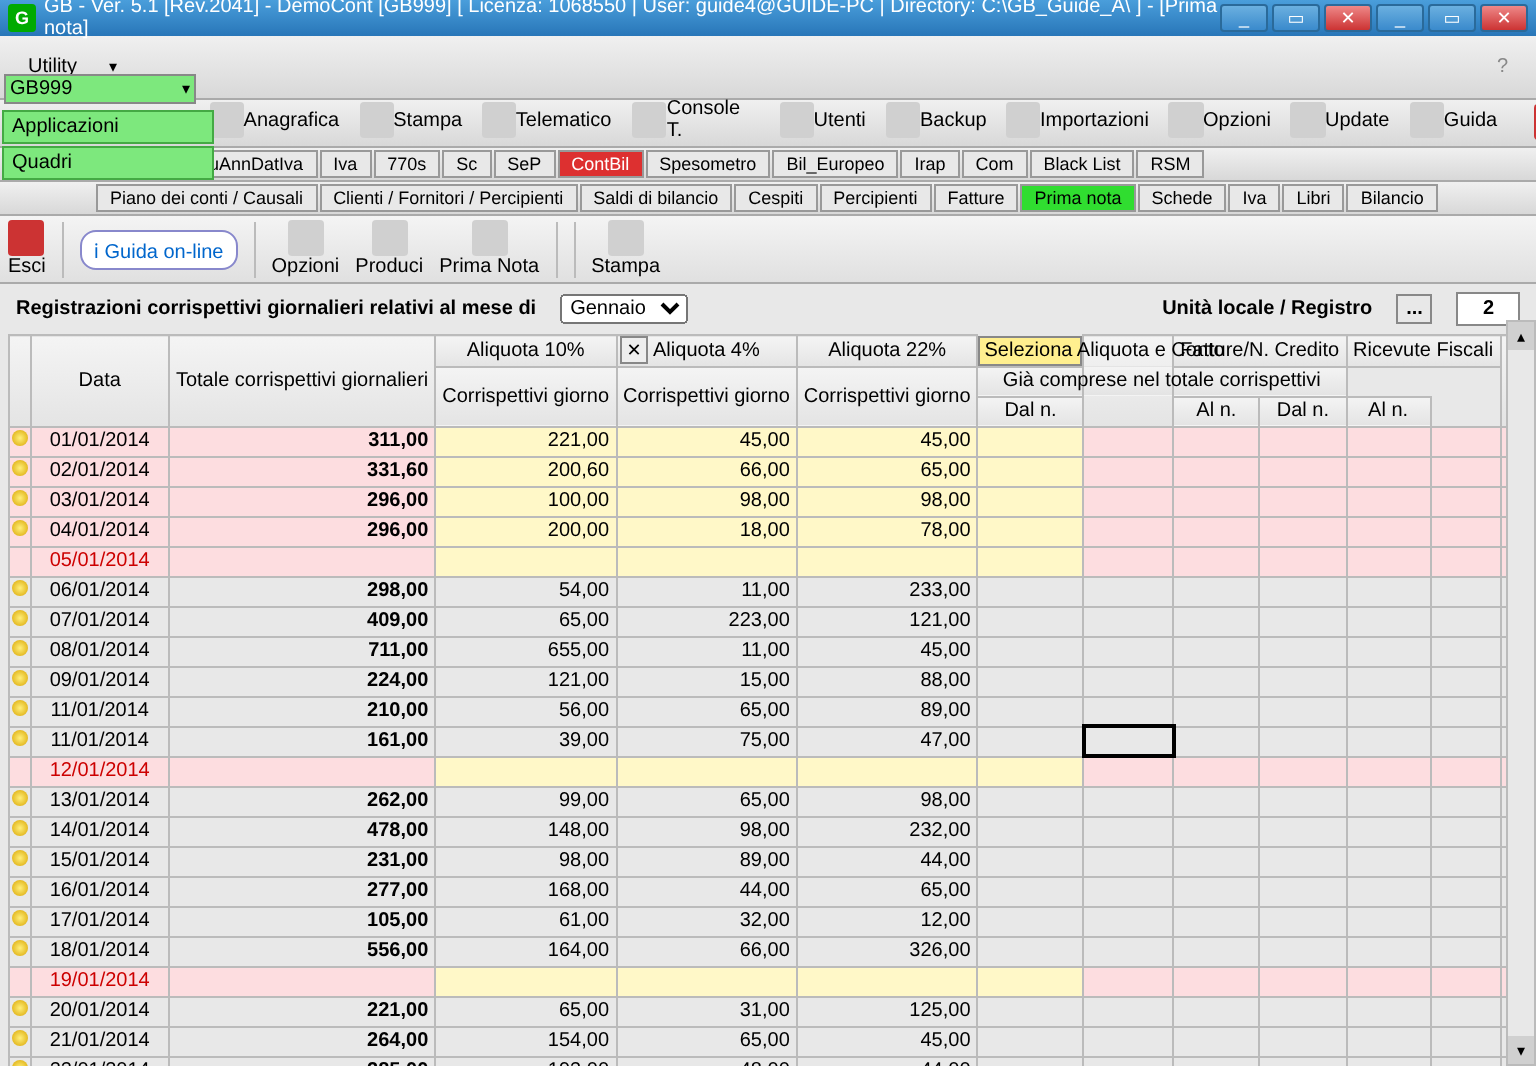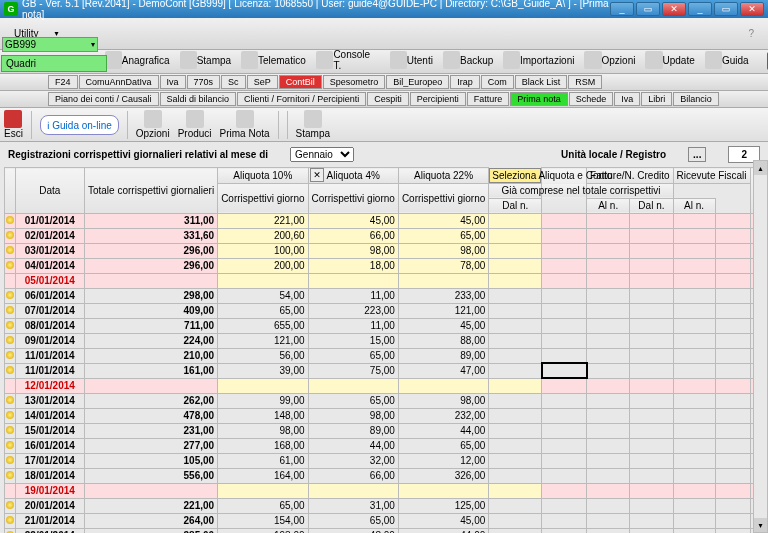--- a/index.html
+++ b/index.html
@@ -26,31 +26,31 @@
 .tab{padding:1px 6px;border:1px solid #999;background:#e8e8e8;font-size:9px;margin-right:1px}
 .tab.active{background:#dd3030;color:#fff}
 .tab.act2{background:#30dd30}
 .leftpanel{position:absolute;left:0;top:54px;width:108px}
 .greenbtn{background:#7de87d;border:1px solid #4a4;padding:2px 4px;margin:1px;font-size:10px}
 .subbar{background:linear-gradient(#f4f4f4,#e0e0e0);height:34px;display:flex;align-items:center;border-bottom:1px solid #aaa;padding:0 4px;gap:8px}
 .subbtn{display:flex;flex-direction:column;align-items:center;font-size:9px}
 .subbtn .ico{width:18px;height:18px;background:#d0d0d0;border-radius:2px}
 .guidaol{background:#fff;border:1px solid #88c;padding:2px 6px;color:#06c;border-radius:8px;font-size:10px}
 .sep{width:1px;height:28px;background:#bbb}
-.heading{padding:4px 8px;font-weight:bold;font-size:11px;display:flex;align-items:center;gap:22px}
+.heading{padding:4px 8px;font-weight:bold;font-size:11px;display:flex;align-items:center;gap:12px}
 .heading select{font-size:10px;width:64px}
 .heading .reg{margin-left:auto;font-weight:bold}
 .heading .regbox{background:#7de87d;border:1px solid #4a4;padding:2px 18px;font-weight:bold}
 .heading .numbox{border:1px solid #888;background:#fff;padding:2px 12px;font-weight:bold}
 .gridwrap{position:relative;margin:0 4px}
 table{border-collapse:collapse;width:100%}
 th,td{border:1px solid #bbb;padding:1px 3px;font-size:10px;text-align:right;height:15px;white-space:nowrap}
 th{background:linear-gradient(#f4f4f4,#e4e4e4);text-align:center;font-weight:normal}
 th.sel{background:#ffef8f}
-td.date{text-align:center;font-weight:bold}
+td.date{text-align:center;font-weight:normal}
 td.date.red{color:#c00}
 tr.pink td{background:#fddde0}
 tr.pink td.yc{background:#fff8c8}
 td.mark{width:12px;text-align:center;padding:0}
 .dot{display:inline-block;width:8px;height:8px;border-radius:50%;background:radial-gradient(#ffef7a,#d9a400)}
 .selcell{border:2px solid #000!important}
 .scrollbar{position:absolute;right:0;top:160px;width:15px;bottom:0;background:#e8e8e8;border:1px solid #bbb}
 .sbup,.sbdn{height:14px;background:#d0d0d0;display:flex;align-items:center;justify-content:center;font-size:8px}
 .sbdn{position:absolute;bottom:0;width:100%}
 .xclose{width:14px;height:14px;border:1px solid #888;background:#eee;text-align:center;line-height:12px;font-size:9px;position:absolute}
@@ -138,42 +138,43 @@
         <span>Guida</span>
       </div>
     </div>
   <div class="tbbtn" style="margin-left:8px">
       <div class="ico" style="background:#c33"></div>
       <span>Esci</span>
     </div>
 </div>
 
 <div class="leftpanel">
+  <div class="greenbtn">Applicazioni</div>
   <div class="greenbtn">Quadri</div>
 </div>
 
 <div class="tabrow" id="tabs1">
     <span class="tab">F24</span>
     <span class="tab">ComuAnnDatIva</span>
     <span class="tab">Iva</span>
     <span class="tab">770s</span>
     <span class="tab">Sc</span>
     <span class="tab">SeP</span>
     <span class="tab active">ContBil</span>
     <span class="tab">Spesometro</span>
     <span class="tab">Bil_Europeo</span>
     <span class="tab">Irap</span>
     <span class="tab">Com</span>
     <span class="tab">Black List</span>
     <span class="tab">RSM</span>
   </div>
 <div class="tabrow" id="tabs2">
     <span class="tab">Piano dei conti / Causali</span>
+    <span class="tab">Clienti / Fornitori / Percipienti</span>
     <span class="tab">Saldi di bilancio</span>
-    <span class="tab">Clienti / Fornitori / Percipienti</span>
     <span class="tab">Cespiti</span>
     <span class="tab">Percipienti</span>
     <span class="tab">Fatture</span>
     <span class="tab act2">Prima nota</span>
     <span class="tab">Schede</span>
     <span class="tab">Iva</span>
     <span class="tab">Libri</span>
     <span class="tab">Bilancio</span>
   </div>
 

